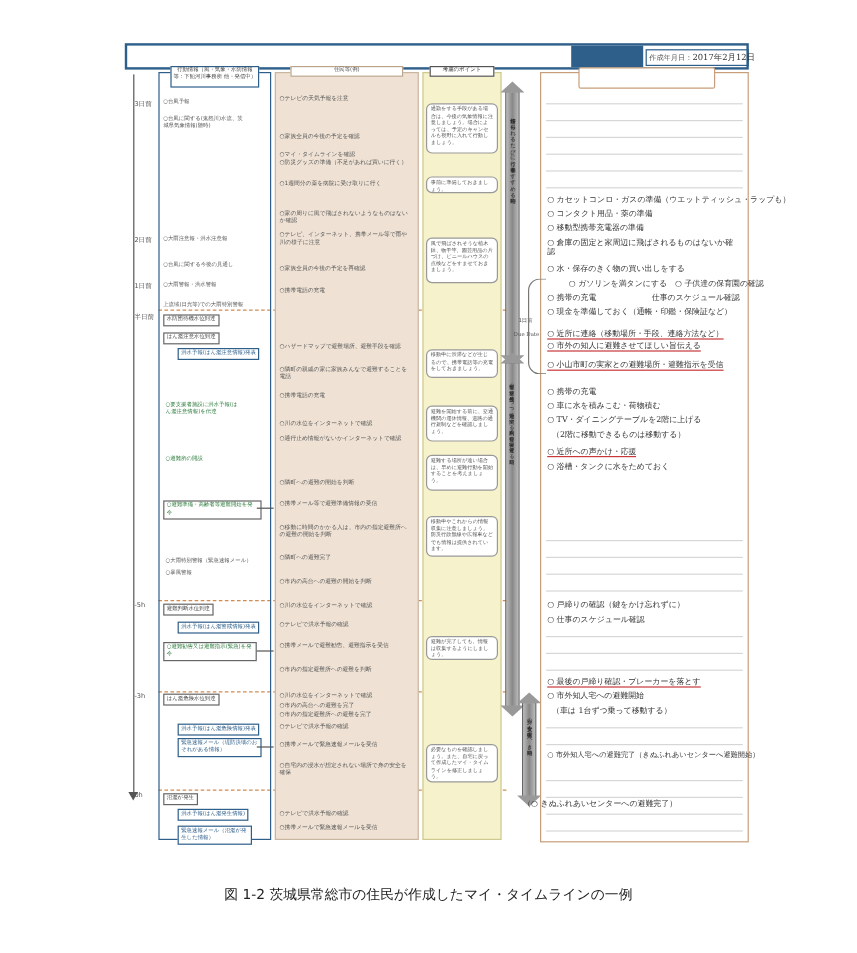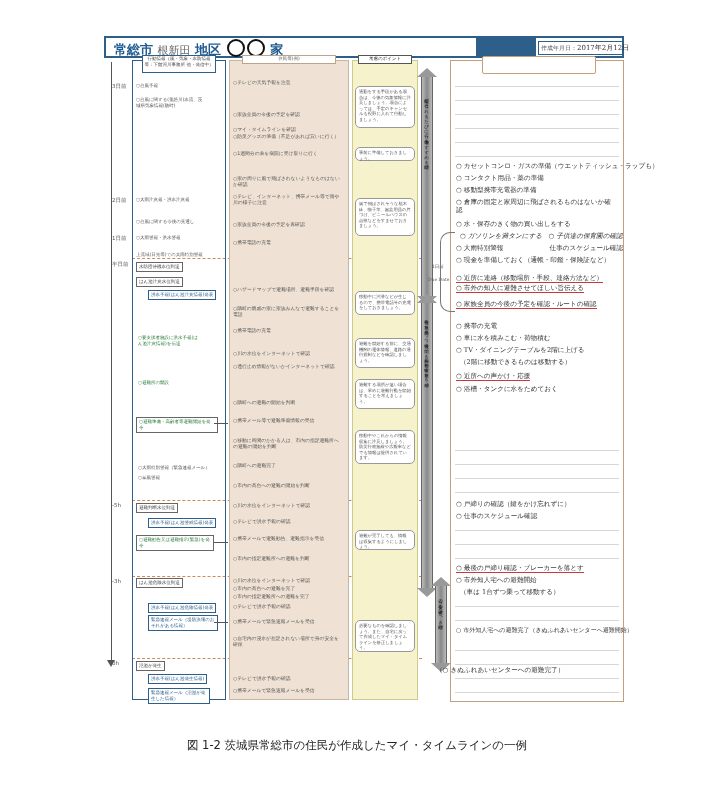--- a/index.html
+++ b/index.html
@@ -37,27 +37,20 @@
   .hw-line{font-family:"DejaVu Serif",serif;font-size:6.6px;color:#333;white-space:nowrap;line-height:8px;}
   .hw-red{border-bottom:1px solid #c9393b;}
   .caption{left:0;top:738px;width:714px;text-align:center;font-size:11.5px;color:#222;}
   .side-arrow-curve{left:440px;top:232px;width:14px;height:78px;border:1px solid #777;border-right:none;border-radius:10px 0 0 10px;}
   .link-line{height:1px;background:#555;}
 </style>
 </head>
 <body>
 
 <div class="abs titlebar">
-  <div class="abs title-left">
-    <span>常総市</span>
-    <span class="hw">根新田</span>
-    <span>地区</span>
-    <span class="circ"></span><span class="circ"></span>
-    <span>家</span>
-  </div>
   <div class="abs title-dark"></div>
   <div class="abs title-date">
     <span>作成年月日：</span><span class="hw">2017年2月12日</span>
   </div>
 </div>
 
 <div class="abs timeline-axis"></div>
 <div class="abs axis-arrow"></div>
 <div class="abs tlabel" style="left:112px;top:83px;">3日前</div>
 <div class="abs tlabel" style="left:112px;top:197px;">2日前</div>
@@ -189,26 +182,26 @@
 <div class="abs ruled" style="top:650px;"></div>
 <div class="abs ruled" style="top:664px;"></div>
 <div class="abs ruled" style="top:678px;"></div>
 <div class="abs ruled" style="top:692px;"></div>
 
 <div class="abs hw-line" style="left:456px;top:162px;">○ カセットコンロ・ガスの準備（ウエットティッシュ・ラップも）</div>
 <div class="abs hw-line" style="left:456px;top:174px;">○ コンタクト用品・薬の準備</div>
 <div class="abs hw-line" style="left:456px;top:186px;">○ 移動型携帯充電器の準備</div>
 <div class="abs hw-line" style="left:456px;top:198px;width:160px;white-space:normal;">○ 倉庫の固定と家周辺に飛ばされるものはないか確認</div>
 <div class="abs hw-line" style="left:456px;top:220px;">○ 水・保存のきく物の買い出しをする</div>
-<div class="abs hw-line" style="left:460px;top:232px;font-style:italic;">○ ガソリンを満タンにする　○ 子供達の保育園の確認</div>
-<div class="abs hw-line" style="left:456px;top:244px;">○ 大雨特別警報　　　　　　　仕事のスケジュール確認</div>
+<div class="abs hw-line" style="left:474px;top:232px;">○ ガソリンを満タンにする　○ 子供達の保育園の確認</div>
+<div class="abs hw-line" style="left:456px;top:244px;">○ 携帯の充電　　　　　　　仕事のスケジュール確認</div>
 <div class="abs hw-line" style="left:456px;top:256px;">○ 現金を準備しておく（通帳・印鑑・保険証など）</div>
 <div class="abs hw-line hw-red" style="left:456px;top:258px;margin-top:16px;">○ 近所に連絡（移動場所・手段、連絡方法など）</div>
 <div class="abs hw-line hw-red" style="left:456px;top:284px;">○ 市外の知人に避難させてほしい旨伝える</div>
-<div class="abs hw-line hw-red" style="left:456px;top:300px;">○ 家族全員の今後の予定を確認・ルートの確認</div>
+<div class="abs hw-line hw-red" style="left:456px;top:300px;">○ 小山市町の実家との避難場所・避難指示を受信</div>
 <div class="abs hw-line" style="left:456px;top:322px;">○ 携帯の充電</div>
 <div class="abs hw-line" style="left:456px;top:334px;">○ 車に水を積みこむ・荷物積む</div>
 <div class="abs hw-line" style="left:456px;top:346px;">○ TV・ダイニングテーブルを2階に上げる</div>
 <div class="abs hw-line" style="left:460px;top:358px;">（2階に移動できるものは移動する）</div>
 <div class="abs hw-line hw-red" style="left:456px;top:372px;">○ 近所への声かけ・応援</div>
 <div class="abs hw-line" style="left:456px;top:385px;">○ 浴槽・タンクに水をためておく</div>
 <div class="abs hw-line" style="left:456px;top:500px;">○ 戸締りの確認（鍵をかけ忘れずに）</div>
 <div class="abs hw-line" style="left:456px;top:512px;">○ 仕事のスケジュール確認</div>
 <div class="abs hw-line hw-red" style="left:456px;top:564px;">○ 最後の戸締り確認・ブレーカーを落とす</div>
 <div class="abs hw-line" style="left:456px;top:576px;">○ 市外知人宅への避難開始</div>

